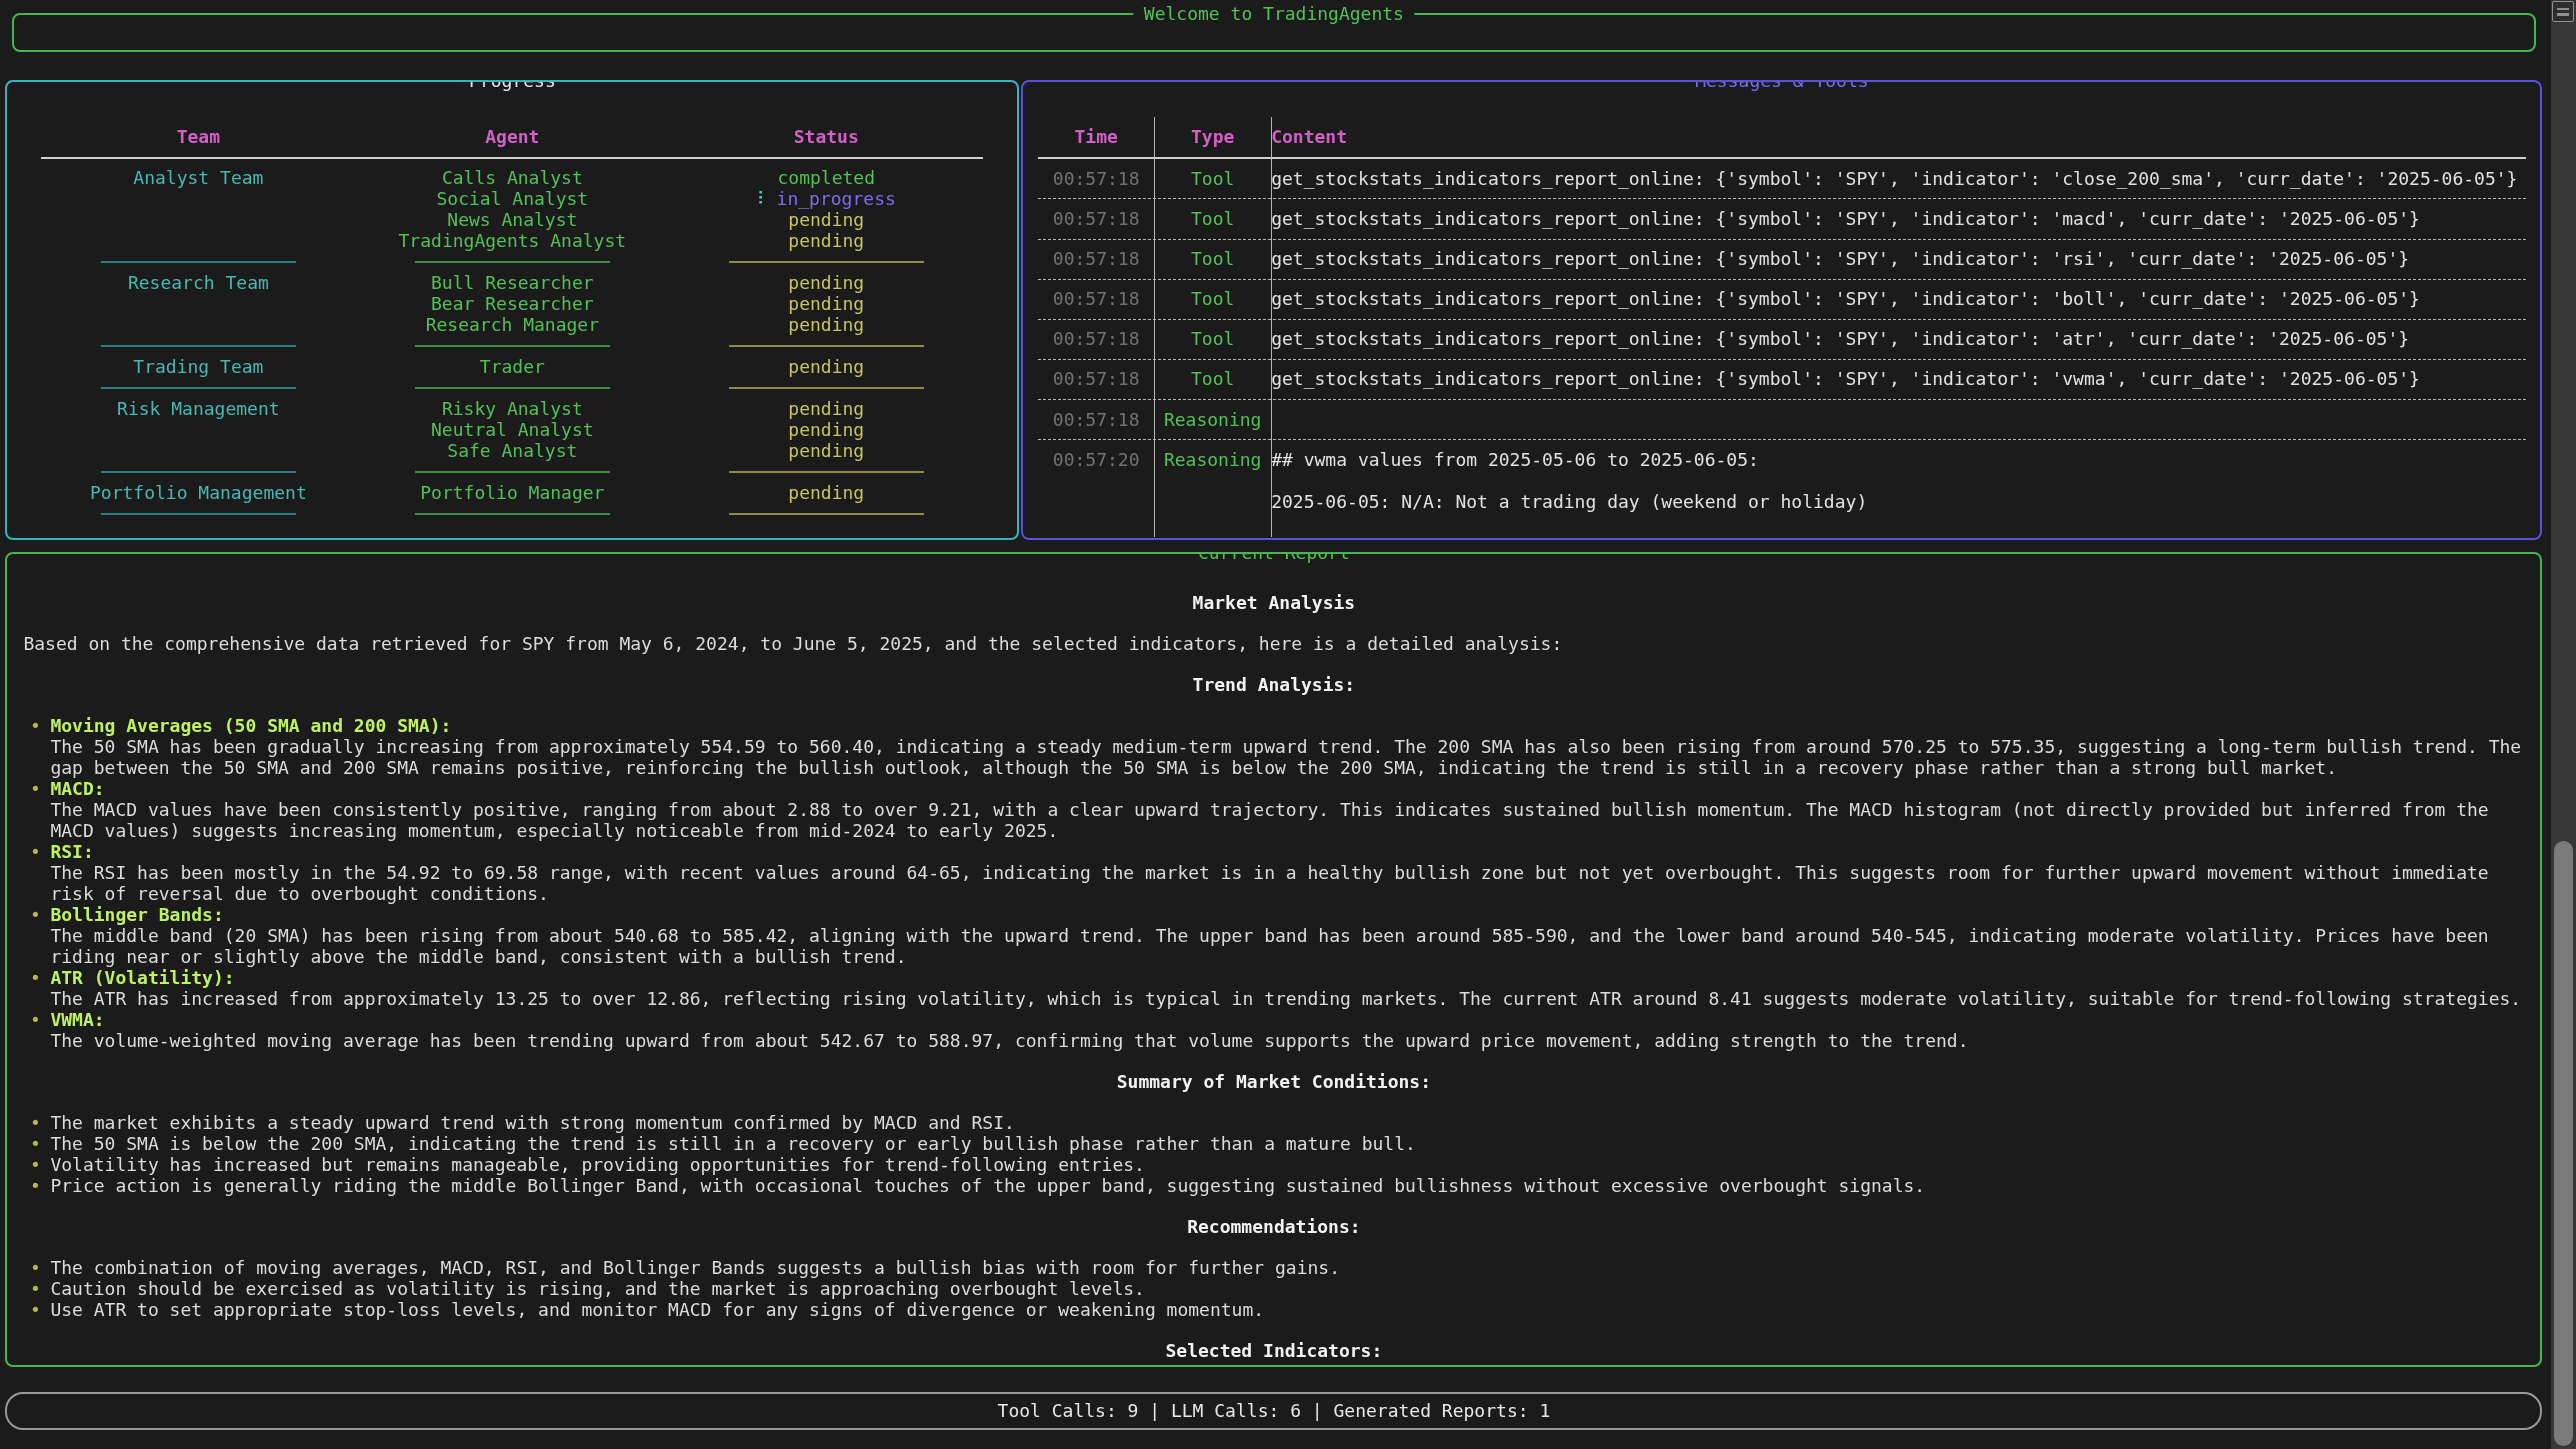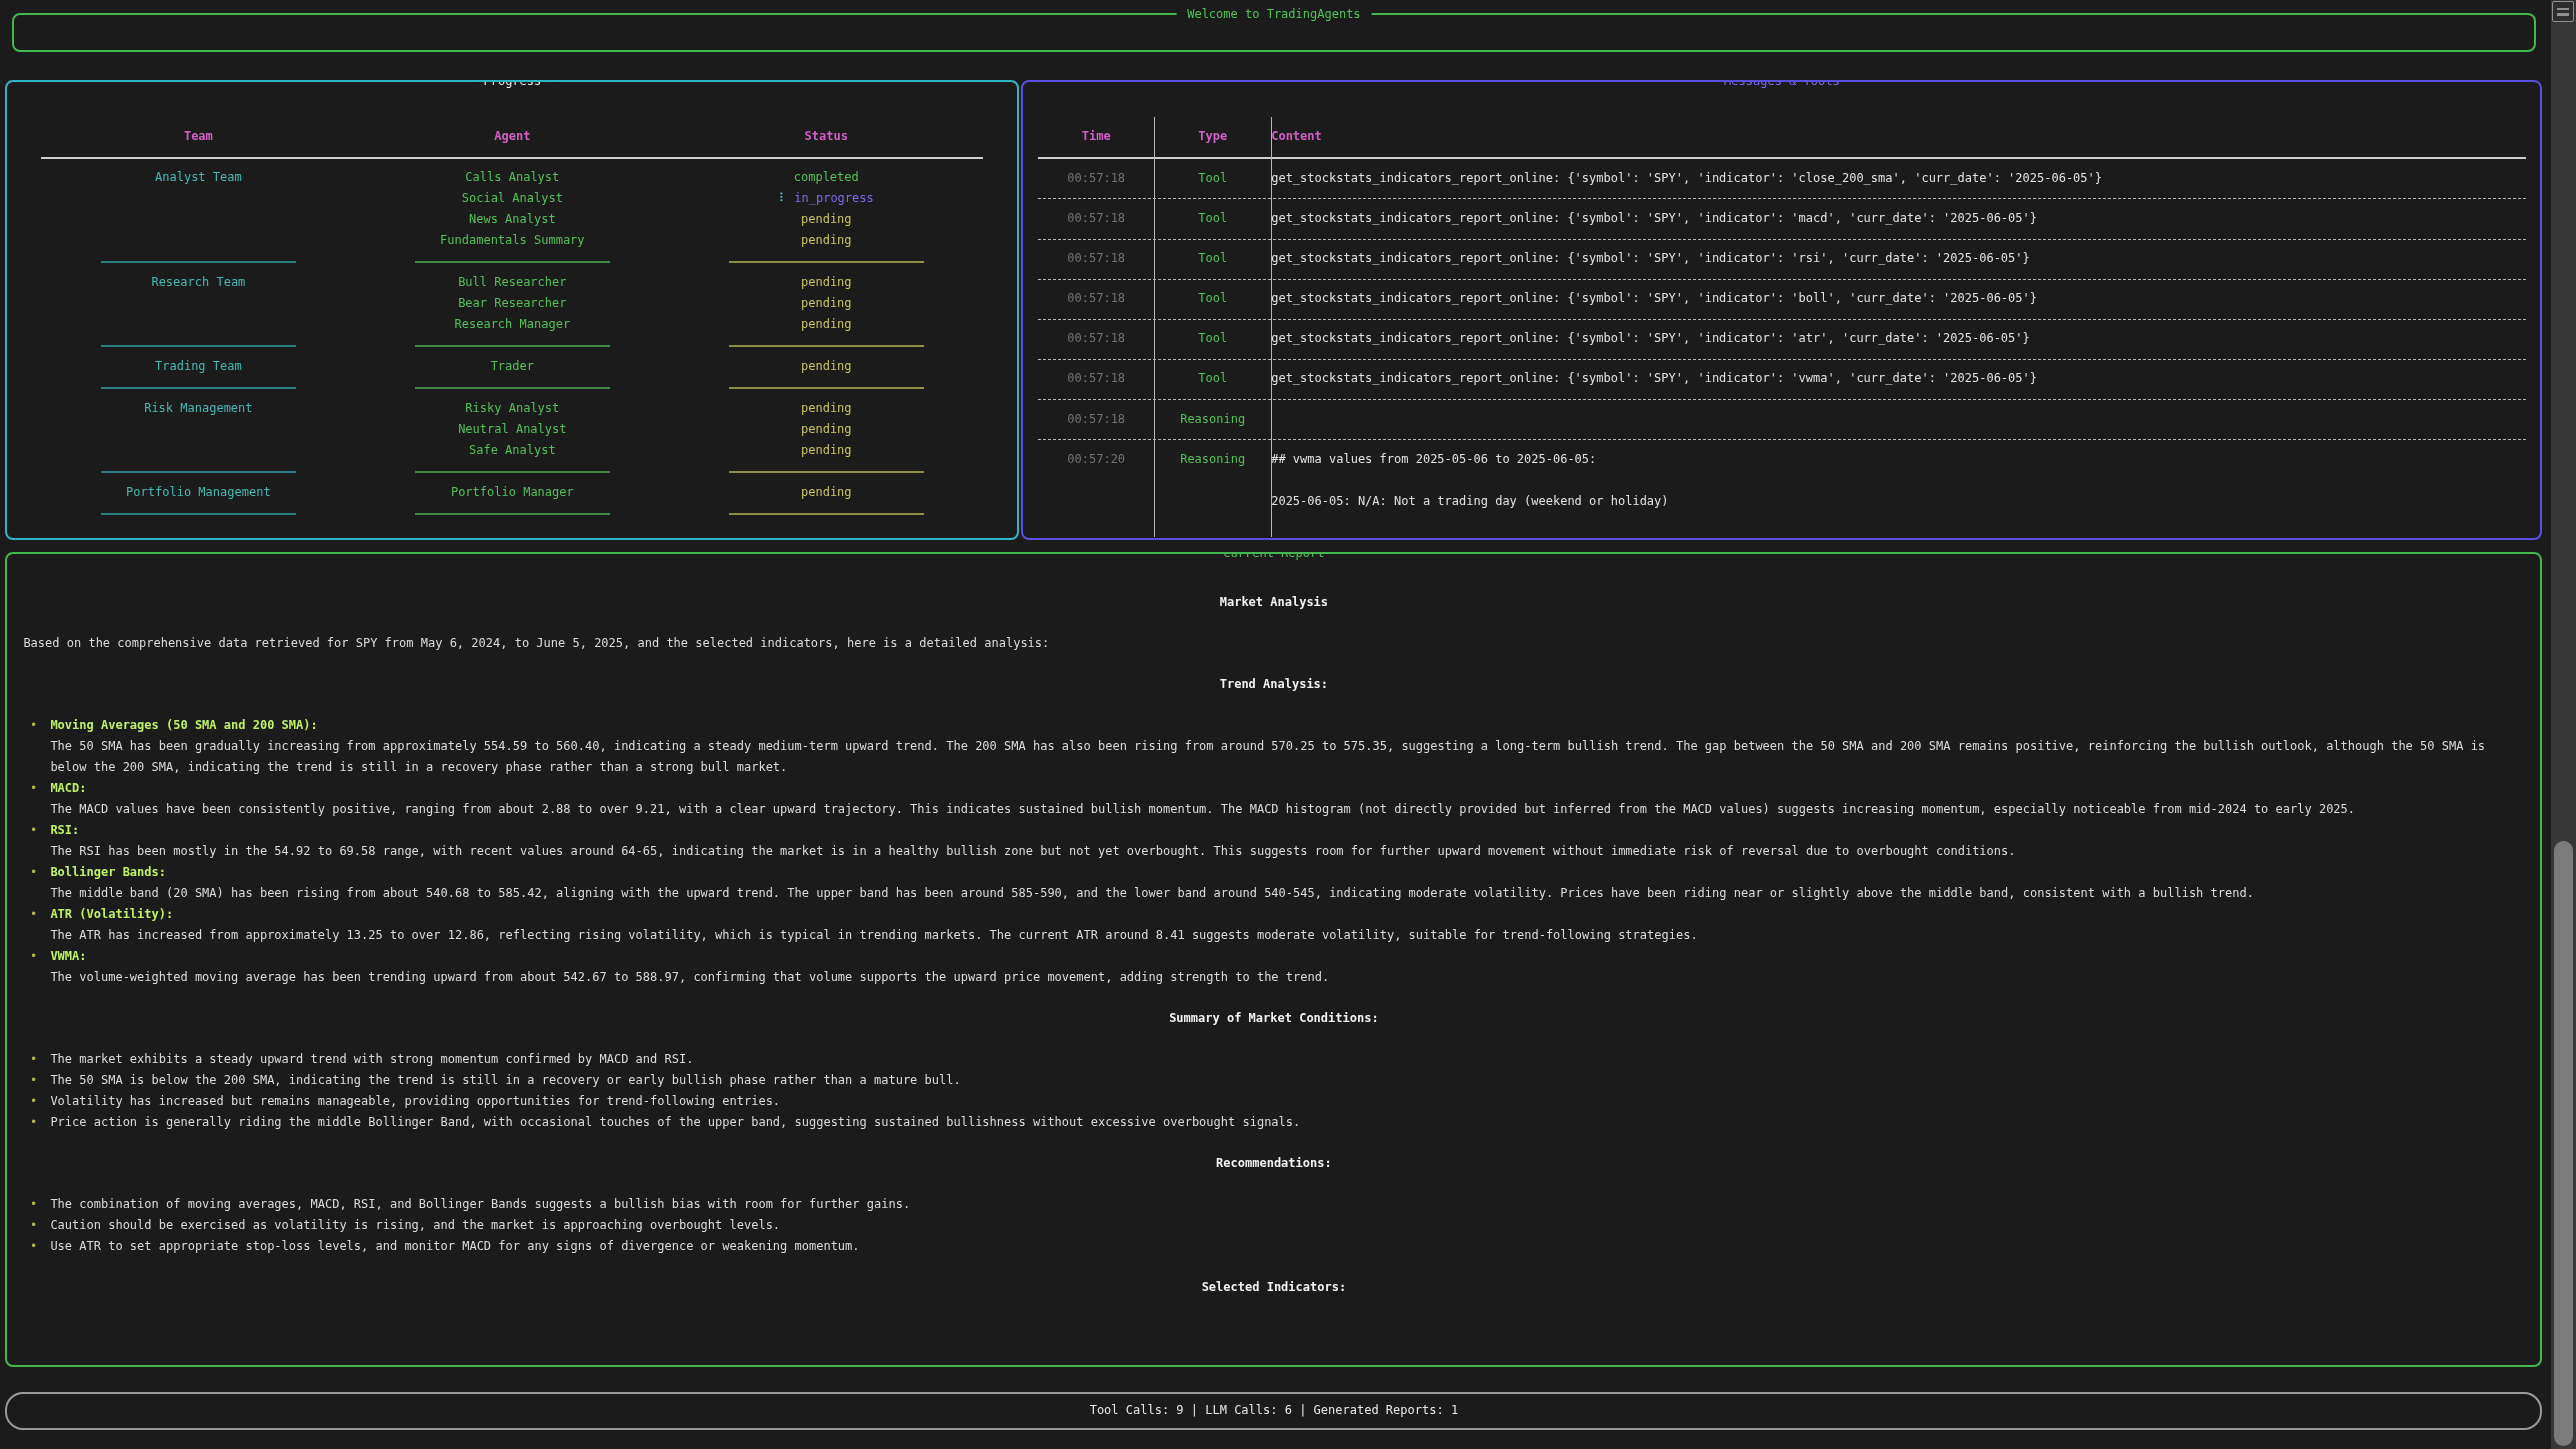--- a/index.html
+++ b/index.html
@@ -1,17 +1,17 @@
 <!DOCTYPE html>
 <html style="font-size:10.7px"><head>
 <meta charset="utf-8">
 <style>
   html,body{margin:0;padding:0;background:#151515;}
   #screen{position:relative;width:2576px;height:1449px;background:#1b1b1b;overflow:hidden;
-          font-family:"DejaVu Sans Mono","Liberation Mono",monospace;font-size:12px;line-height:21px;color:#dcdcdc;}
+          font-family:"DejaVu Sans Mono","Liberation Mono",monospace;font-size:18px;line-height:21px;color:#dcdcdc;}
   .content{position:absolute;left:5.4px;top:0;width:2537px;}
   .panel{position:relative;border:2px solid;border-radius:8px;box-sizing:border-box;background:transparent;}
   .panel-title{position:absolute;top:-12px;left:50%;transform:translateX(-50%);background:#1b1b1b;
                padding:0 10.7px;white-space:nowrap;line-height:22px;}
   
   .welcome{margin:13.4px 6.7px 0;height:39px;border-color:#44b84e;}
   .welcome .panel-title{color:#4fc455;}
   
   .midrow{margin-top:28px;display:flex;gap:2px;height:460px;}
   .progress-panel{width:1014px;border-color:#2fb6c5;overflow:hidden;}
@@ -101,21 +101,21 @@
                 <div class="pt-cell agent-cell">Social Analyst</div>
                 <div class="pt-cell status-cell"><span class="spinner">⠇</span><span class="st-progress">in_progress</span></div>
               </div>
               <div class="prow">
                 <div class="pt-cell team-cell"></div>
                 <div class="pt-cell agent-cell">News Analyst</div>
                 <div class="pt-cell status-cell"><span class="st-pending">pending</span></div>
               </div>
               <div class="prow">
                 <div class="pt-cell team-cell"></div>
-                <div class="pt-cell agent-cell">Fundamentals Summary</div>
+                <div class="pt-cell agent-cell">TradingAgents Analyst</div>
                 <div class="pt-cell status-cell"><span class="st-pending">pending</span></div>
               </div>
               <div class="psec-sep">
                 <div class="sep-cell">
                   <div class="sep-line sep-team"></div>
                 </div>
                 <div class="sep-cell">
                   <div class="sep-line sep-agent"></div>
                 </div>
                 <div class="sep-cell">

